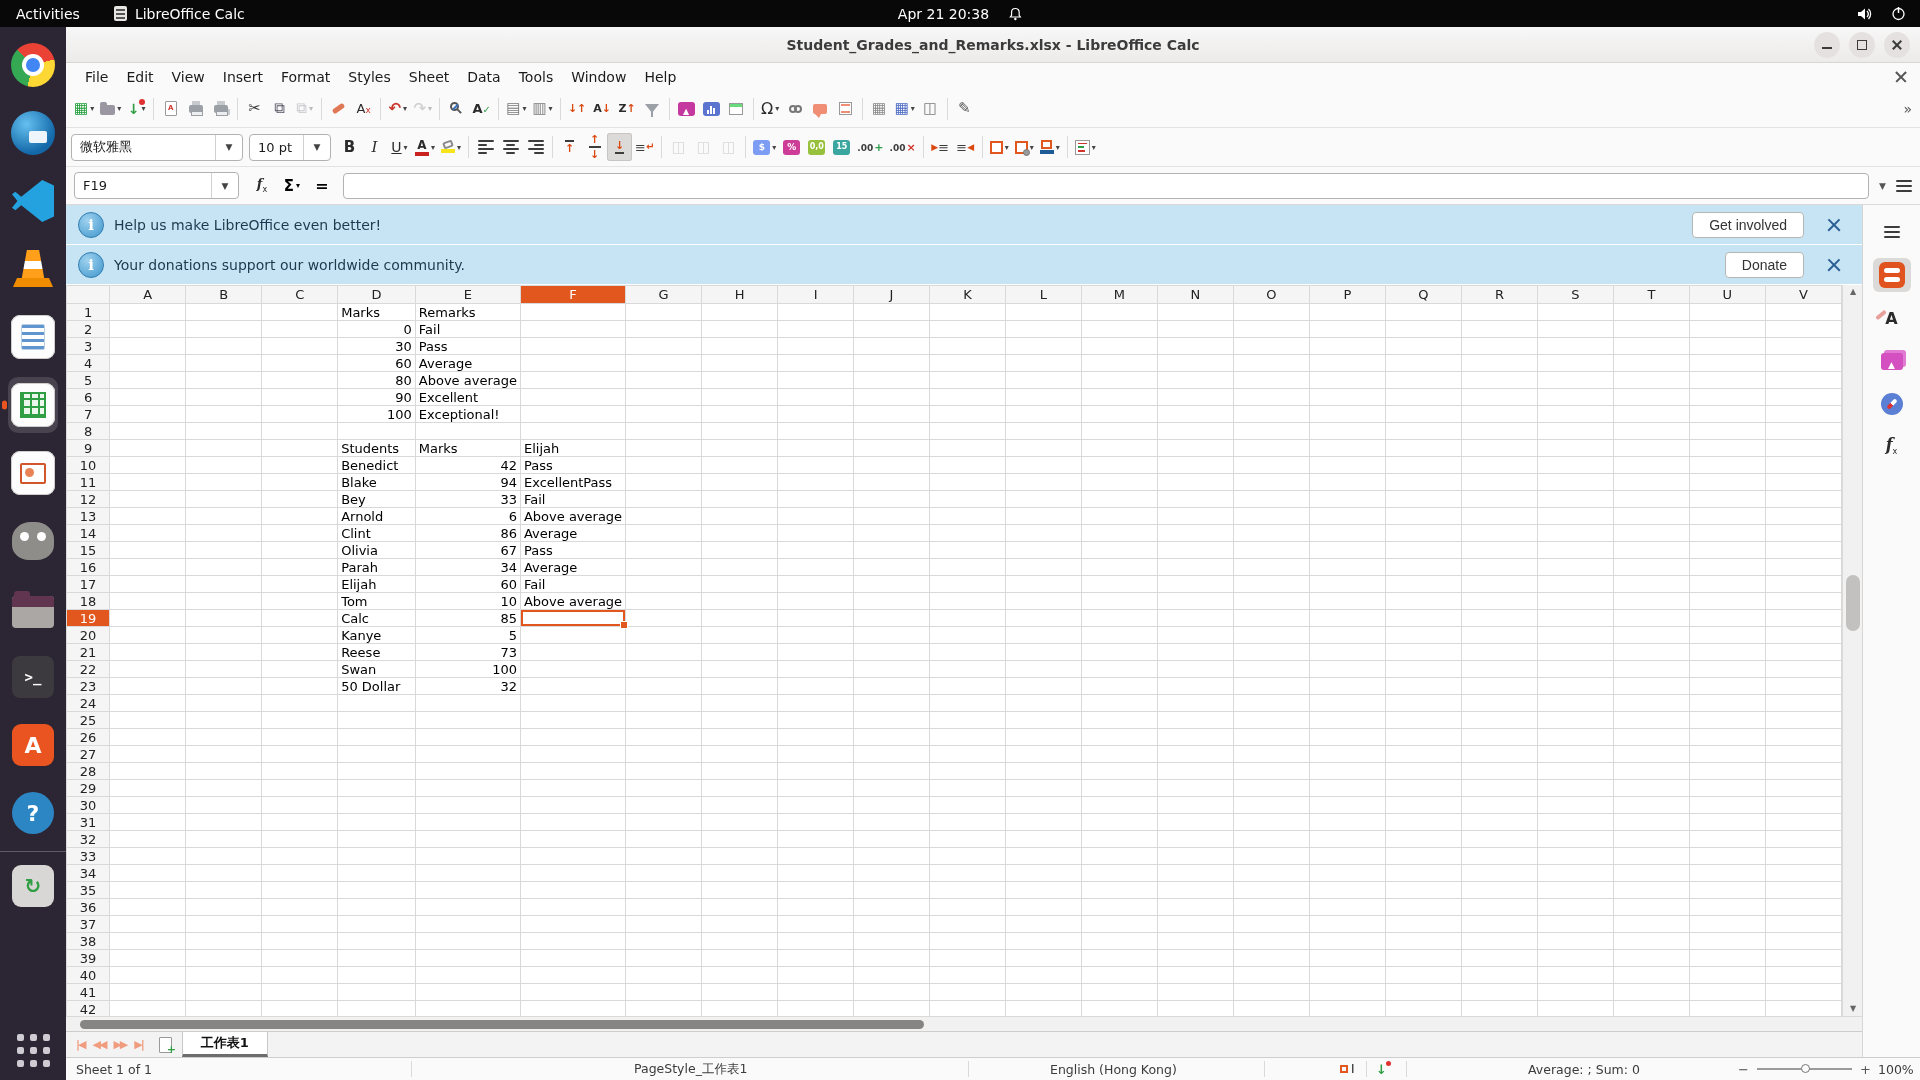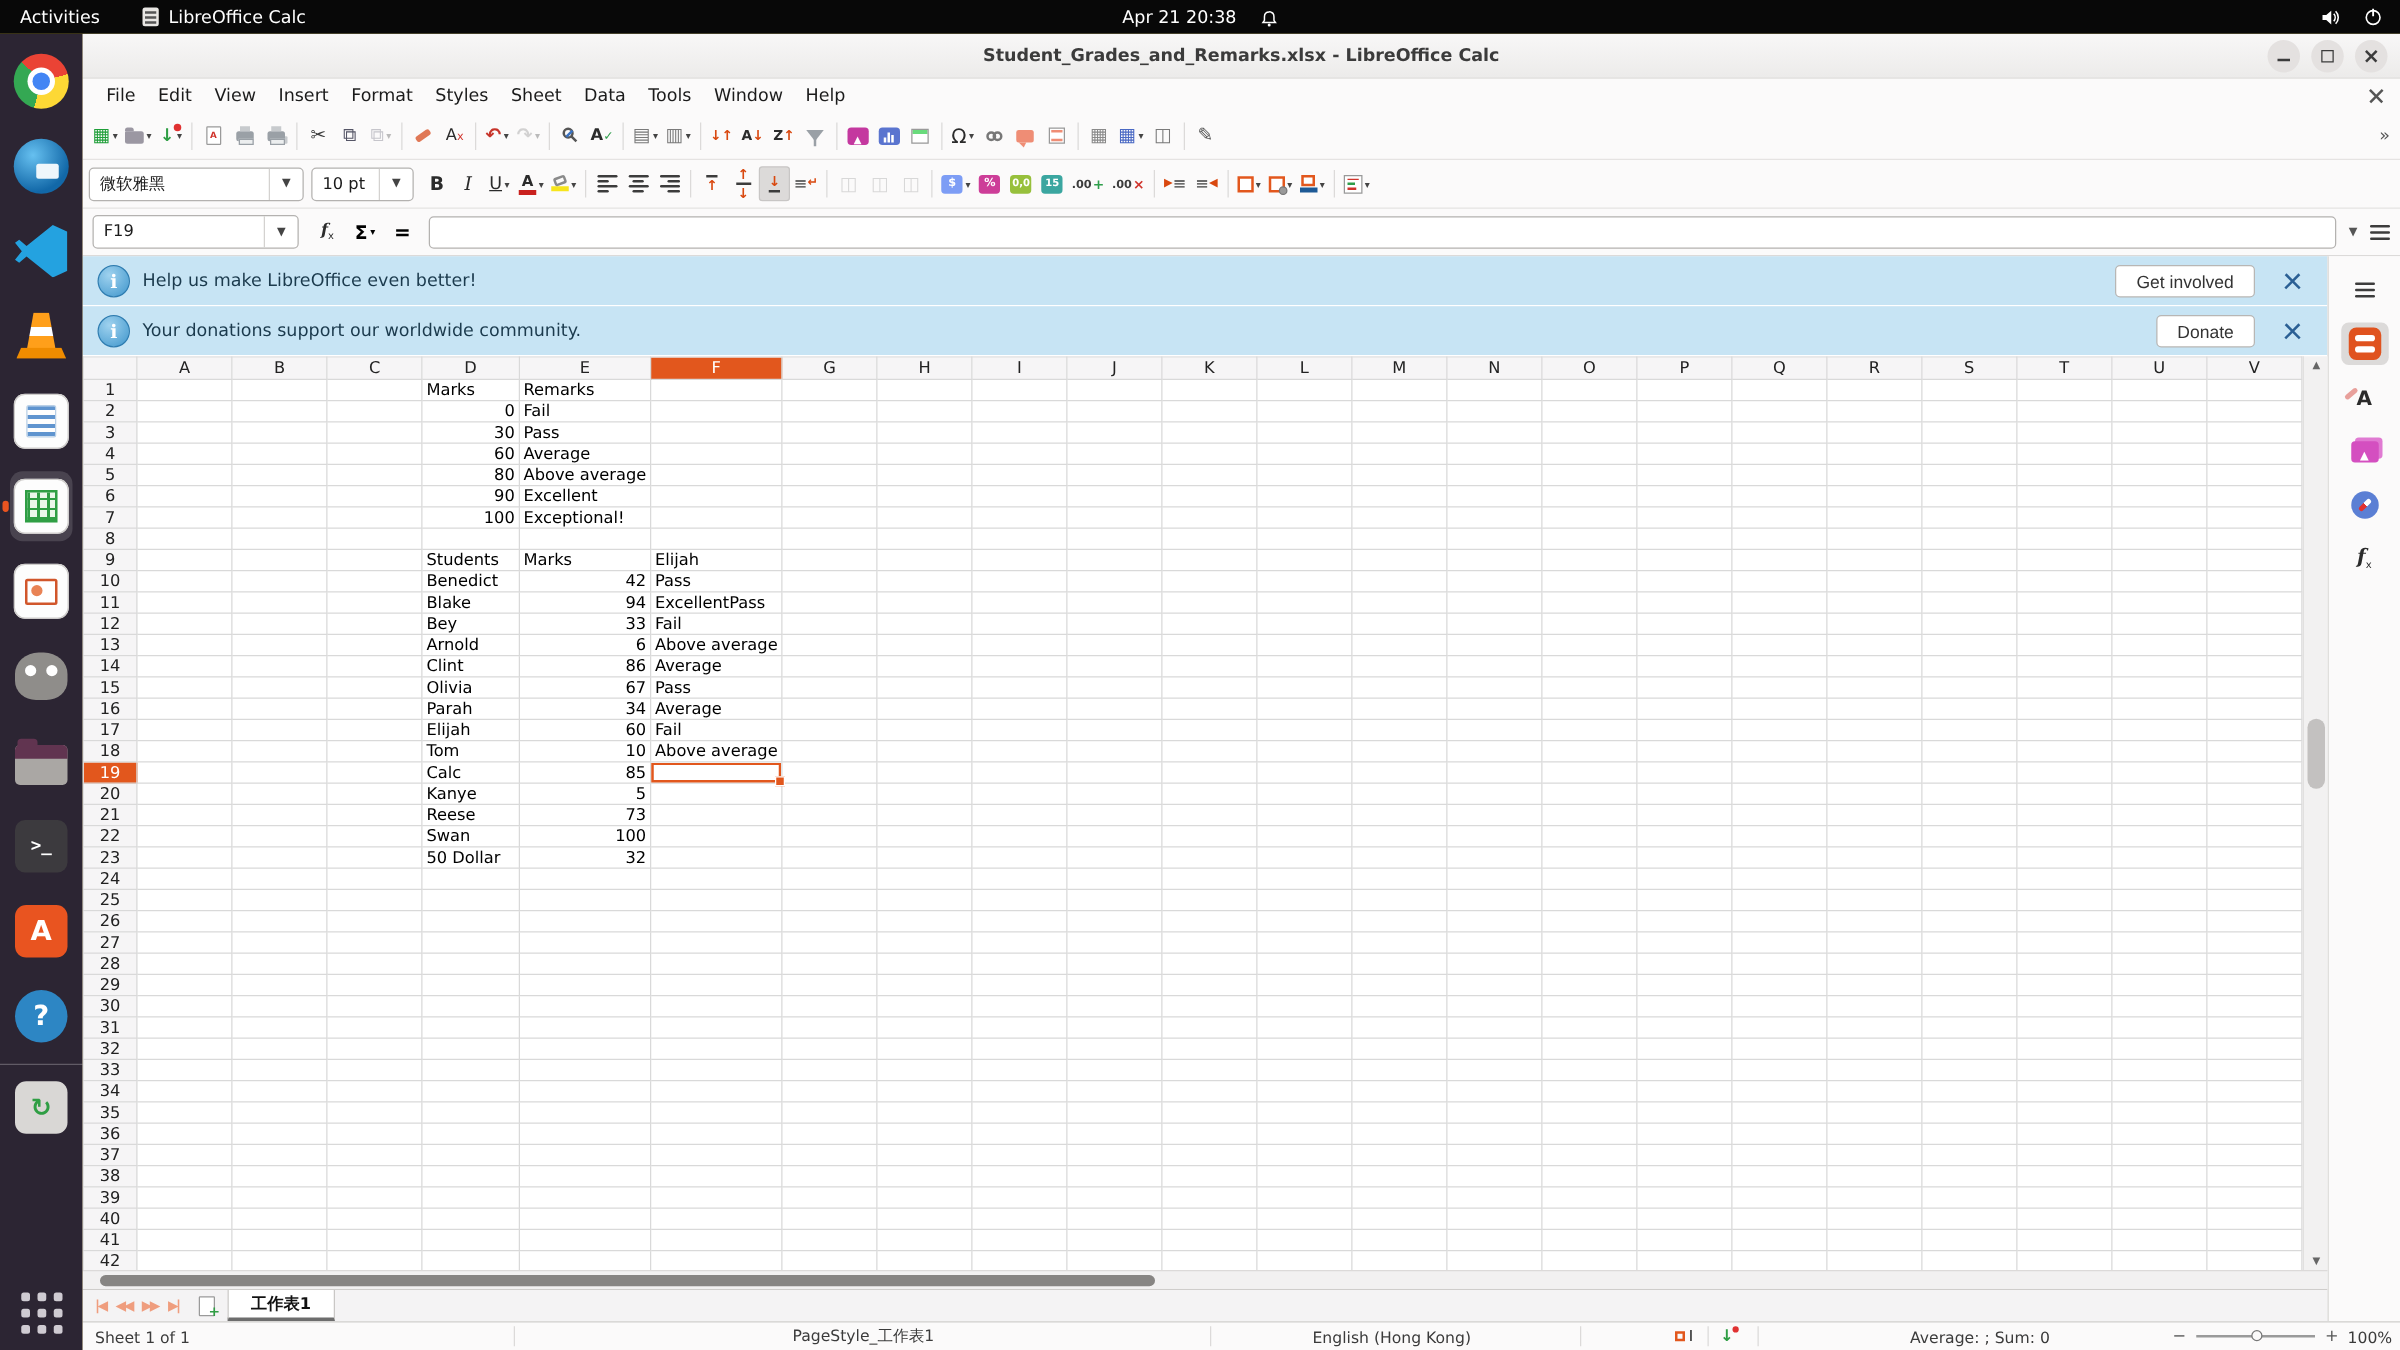--- a/index.html
+++ b/index.html
@@ -1,26 +1,26 @@
 <!DOCTYPE html>
 <html><head>
 <meta charset="utf-8">
 <style>
   * { margin:0; padding:0; box-sizing:border-box; }
   html,body { width:1920px; height:1080px; overflow:hidden; background:#000; }
   body { font-family:"DejaVu Sans","Liberation Sans",sans-serif; }
-  #screen { position:relative; width:1920px; height:1080px; background:#fde047; }
+  #screen { position:relative; width:1920px; height:1080px; background:#be185d; }
 
   
   .topbar { position:absolute; top:0; left:0; width:1920px; height:27px; background:#080808; color:#fff; display:flex; align-items:center; font-size:14px; z-index:50; }
   .tb-left { display:flex; align-items:center; gap:34px; padding-left:16px; }
   .tb-app { display:flex; align-items:center; gap:8px; }
   .tb-appicon { width:13px; height:15px; background:#e8e6e3; border-radius:2px; position:relative; }
   .tb-appicon::after { content:''; position:absolute; left:2px; top:3px; width:9px; height:2px; background:#555; box-shadow:0 4px 0 #555, 0 8px 0 #555; }
-  .tb-center { position:absolute; left:50%; transform:translateX(-50%); display:flex; align-items:flex-end; gap:20px; }
+  .tb-center { position:absolute; left:50%; transform:translateX(-50%); display:flex; align-items:center; gap:20px; }
   .tb-right { position:absolute; right:14px; display:flex; align-items:center; gap:18px; }
 
   
   .dock { position:absolute; top:27px; left:0; width:66px; height:1053px; background:#2c2533; z-index:40; padding-top:4px; }
   .dock-item { width:66px; height:68px; display:flex; align-items:center; justify-content:center; position:relative; }
   .dock-item.active::before { content:''; position:absolute; left:2px; top:50%; transform:translateY(-50%); width:5px; height:9px; border-radius:3px; background:#e95420; }
   .dock-item.active::after { content:''; position:absolute; inset:6px 8px; background:rgba(255,255,255,.14); border-radius:10px; }
   .dock-item.sep-above { border-top:1px solid rgba(255,255,255,.25); margin-top:4px; }
   .dock-item .dicon { position:relative; z-index:2; }
   .ic-chrome { width:44px; height:44px; border-radius:50%; background:conic-gradient(from -45deg,#ea4335 0 120deg,#fdd835 120deg 240deg,#34a853 240deg 360deg); position:relative; }

